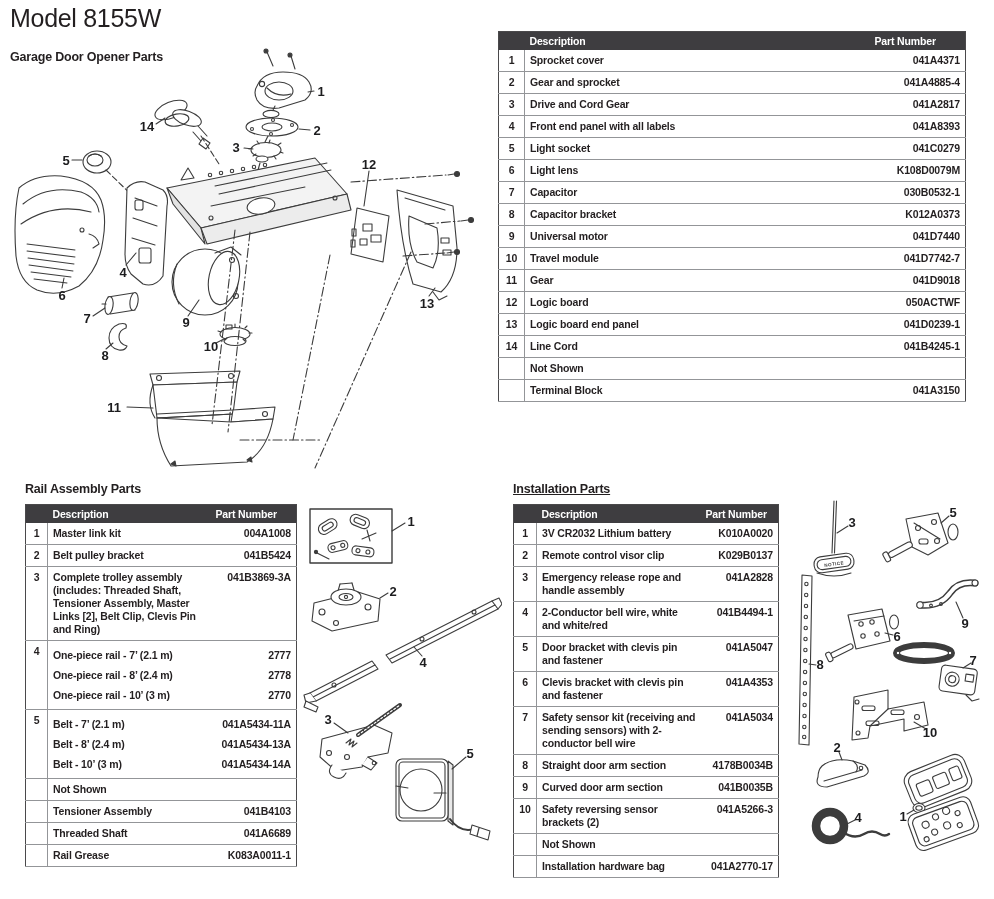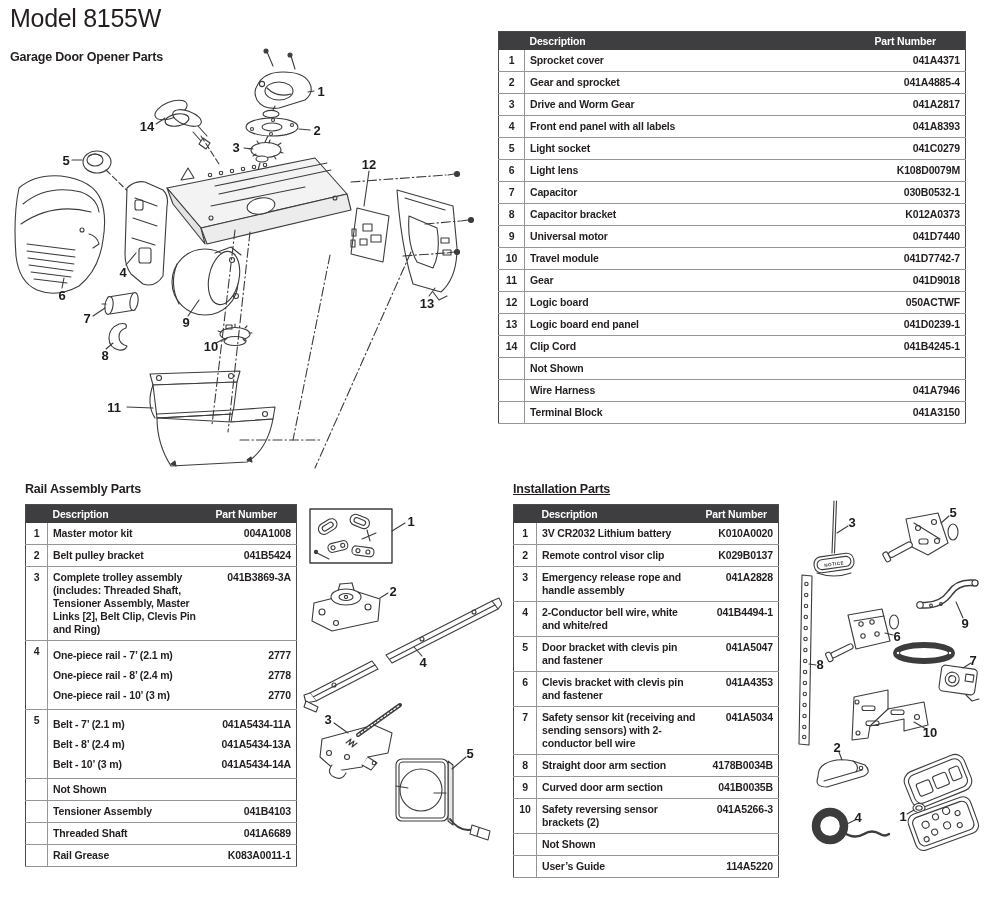--- a/index.html
+++ b/index.html
@@ -255,21 +255,21 @@
           <td class="desc">Sprocket cover</td>
           <td class="part">041A4371</td>
         </tr>
         <tr>
           <td class="num">2</td>
           <td class="desc">Gear and sprocket</td>
           <td class="part">041A4885-4</td>
         </tr>
         <tr>
           <td class="num">3</td>
-          <td class="desc">Drive and Worm Gear</td>
+          <td class="desc">Drive and Cord Gear</td>
           <td class="part">041A2817</td>
         </tr>
         <tr>
           <td class="num">4</td>
           <td class="desc">Front end panel with all labels</td>
           <td class="part">041A8393</td>
         </tr>
         <tr>
           <td class="num">5</td>
           <td class="desc">Light socket</td>
@@ -310,32 +310,27 @@
           <td class="desc">Logic board</td>
           <td class="part">050ACTWF</td>
         </tr>
         <tr>
           <td class="num">13</td>
           <td class="desc">Logic board end panel</td>
           <td class="part">041D0239-1</td>
         </tr>
         <tr>
           <td class="num">14</td>
-          <td class="desc">Clip Cord</td>
+          <td class="desc">Line Cord</td>
           <td class="part">041B4245-1</td>
         </tr>
         <tr>
           <td class="num"></td>
           <td class="desc sec">Not Shown</td>
           <td class="part"></td>
-        </tr>
-        <tr>
-          <td class="num"></td>
-          <td class="desc">Wire Harness</td>
-          <td class="part">041A7946</td>
         </tr>
         <tr>
           <td class="num"></td>
           <td class="desc">Terminal Block</td>
           <td class="part">041A3150</td>
         </tr>
       </tbody>
   </table>
 
   <div class="sec-heading" style="left:25px;top:482px;">Rail Assembly Parts</div>
@@ -348,21 +343,21 @@
     <thead>
       <tr>
         <th></th>
         <th>Description</th>
         <th class="part">Part Number</th>
       </tr>
     </thead>
     <tbody>
         <tr>
           <td class="num">1</td>
-          <td class="desc">Master motor kit</td>
+          <td class="desc">Master link kit</td>
           <td class="part">004A1008</td>
         </tr>
         <tr>
           <td class="num">2</td>
           <td class="desc">Belt pulley bracket</td>
           <td class="part">041B5424</td>
         </tr>
         <tr>
           <td class="num">3</td>
           <td class="desc">Complete trolley assembly (includes: Threaded Shaft, Tensioner Assembly, Master Links [2], Belt Clip, Clevis Pin and Ring)</td>
@@ -575,22 +570,22 @@
           <td class="desc">Safety reversing sensor brackets (2)</td>
           <td class="part">041A5266-3</td>
         </tr>
         <tr>
           <td class="num"></td>
           <td class="desc sec">Not Shown</td>
           <td class="part"></td>
         </tr>
         <tr>
           <td class="num"></td>
-          <td class="desc">User’s Guide</td>
-          <td class="part">114A5220</td>
+          <td class="desc">Installation hardware bag</td>
+          <td class="part">041A2770-17</td>
         </tr>
       </tbody>
   </table>
 
   <div class="diagram d-inst">
     <svg width="204" height="405" viewBox="0 0 204 405">
       <g stroke="#3c3c3c" stroke-width="1.1" fill="none" stroke-linejoin="round" stroke-linecap="round">
 
         <g>
           <line x1="44" y1="6" x2="42" y2="58"></line>

